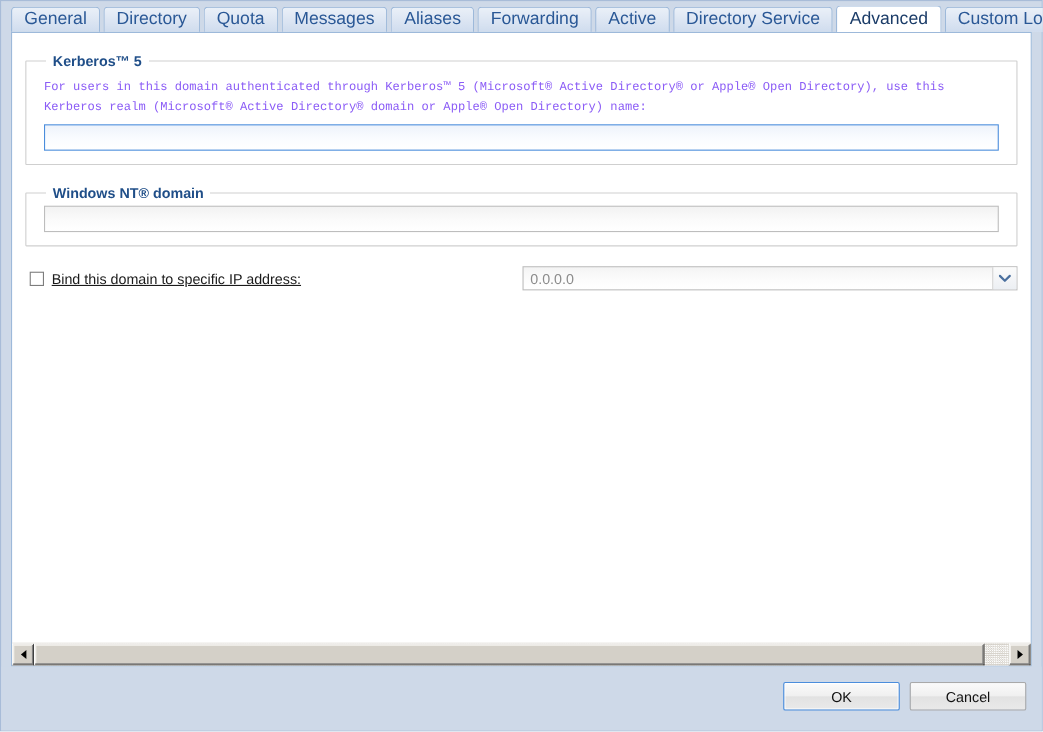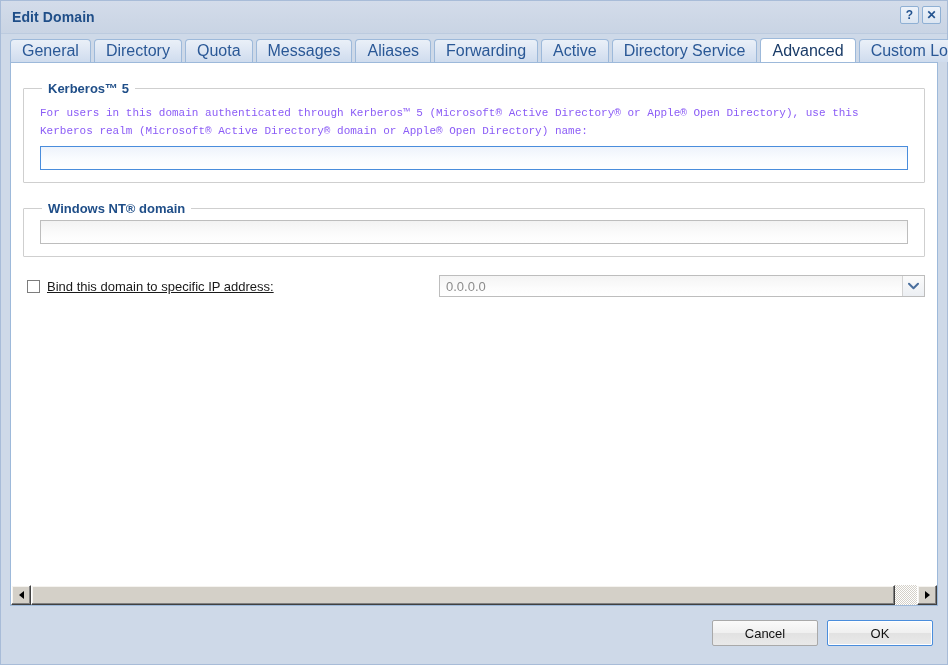--- a/index.html
+++ b/index.html
@@ -183,21 +183,21 @@
   .cbx-label {
     font-size: 13px;
     color: #1a1a1a;
     cursor: pointer;
     white-space: nowrap;
     text-decoration: underline;
   }
   .combo {
     position: relative;
     margin-left: auto;
-    width: 486px;
+    width: 450px;
     height: 22px;
     box-sizing: border-box;
     border: 1px solid #bdbdbd;
     background: linear-gradient(to bottom, #f4f4f4 0%, #fcfcfc 60%, #ffffff 100%);
     display: flex;
     align-items: center;
     cursor: pointer;
   }
   .combo-value {
     padding-left: 6px;
@@ -300,27 +300,20 @@
   .btn.default-btn {
     border: 1px solid #4a8ddc;
     box-shadow: inset 0 0 0 1px #ffffff;
   }
 </style>
 </head>
 <body>
 
 <div class="dialog">
 
-  <div class="titlebar">
-    <div class="title-text">Edit Domain</div>
-    <div class="title-buttons">
-      <div class="tbtn">?</div>
-      <div class="tbtn close-btn">✕</div>
-    </div>
-  </div>
 
   <div class="tabstrip">
     <div class="tab">General</div>
     <div class="tab">Directory</div>
     <div class="tab">Quota</div>
     <div class="tab">Messages</div>
     <div class="tab">Aliases</div>
     <div class="tab">Forwarding</div>
     <div class="tab">Active</div>
     <div class="tab">Directory Service</div>
@@ -365,18 +358,18 @@
         <div class="sb-thumb"></div>
       </div>
       <div class="sb-btn">
         <span class="sb-arrow-r"></span>
       </div>
     </div>
   </div>
 
   <div class="footer">
     <div class="footer-buttons">
+      <button class="btn default-btn">OK</button>
       <button class="btn">Cancel</button>
-      <button class="btn default-btn">OK</button>
     </div>
   </div>
 
 </div>
 
 </body></html>

